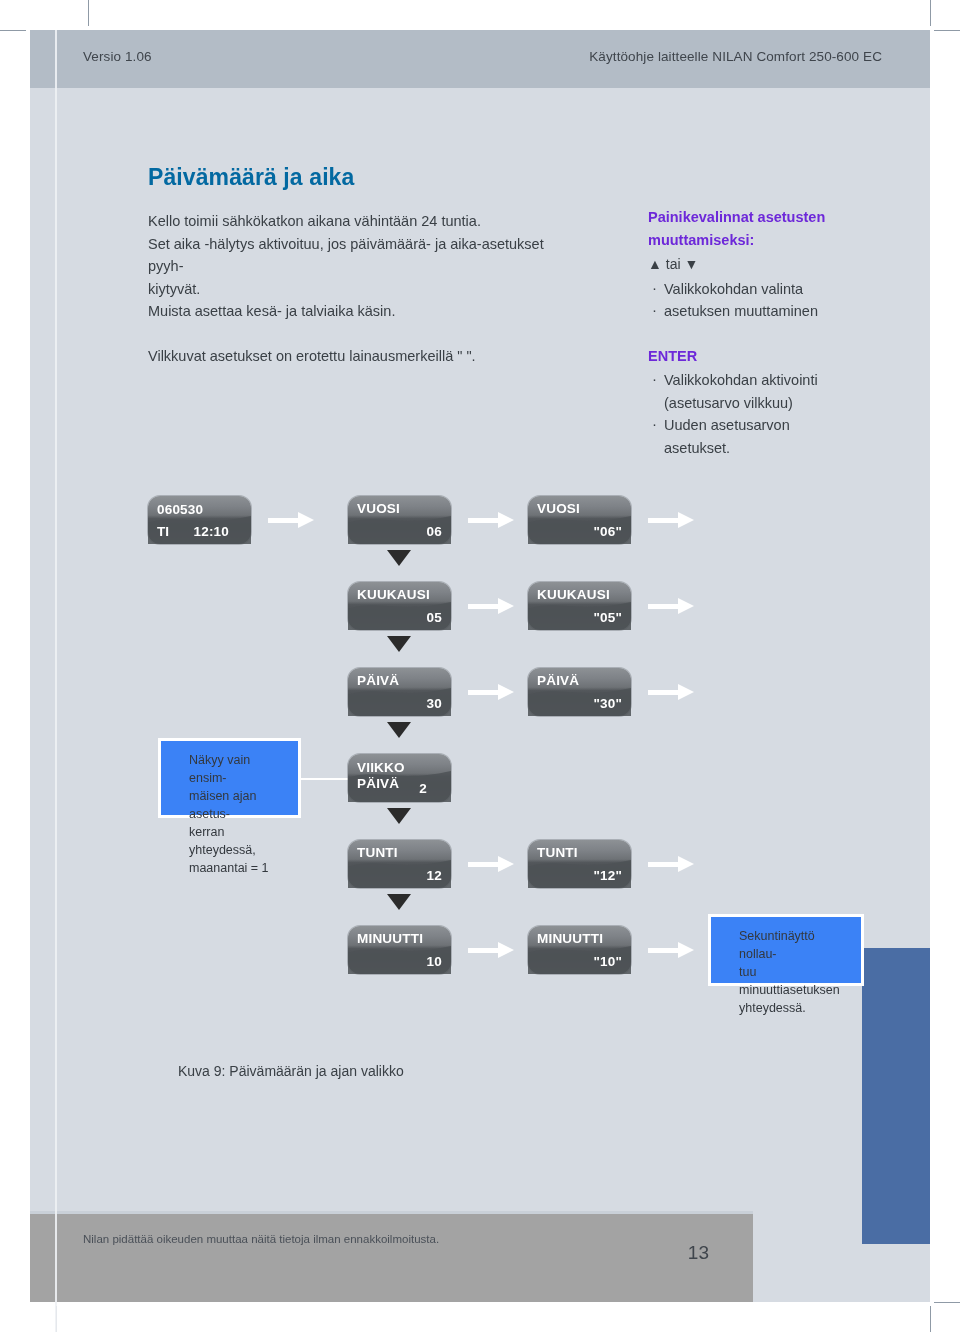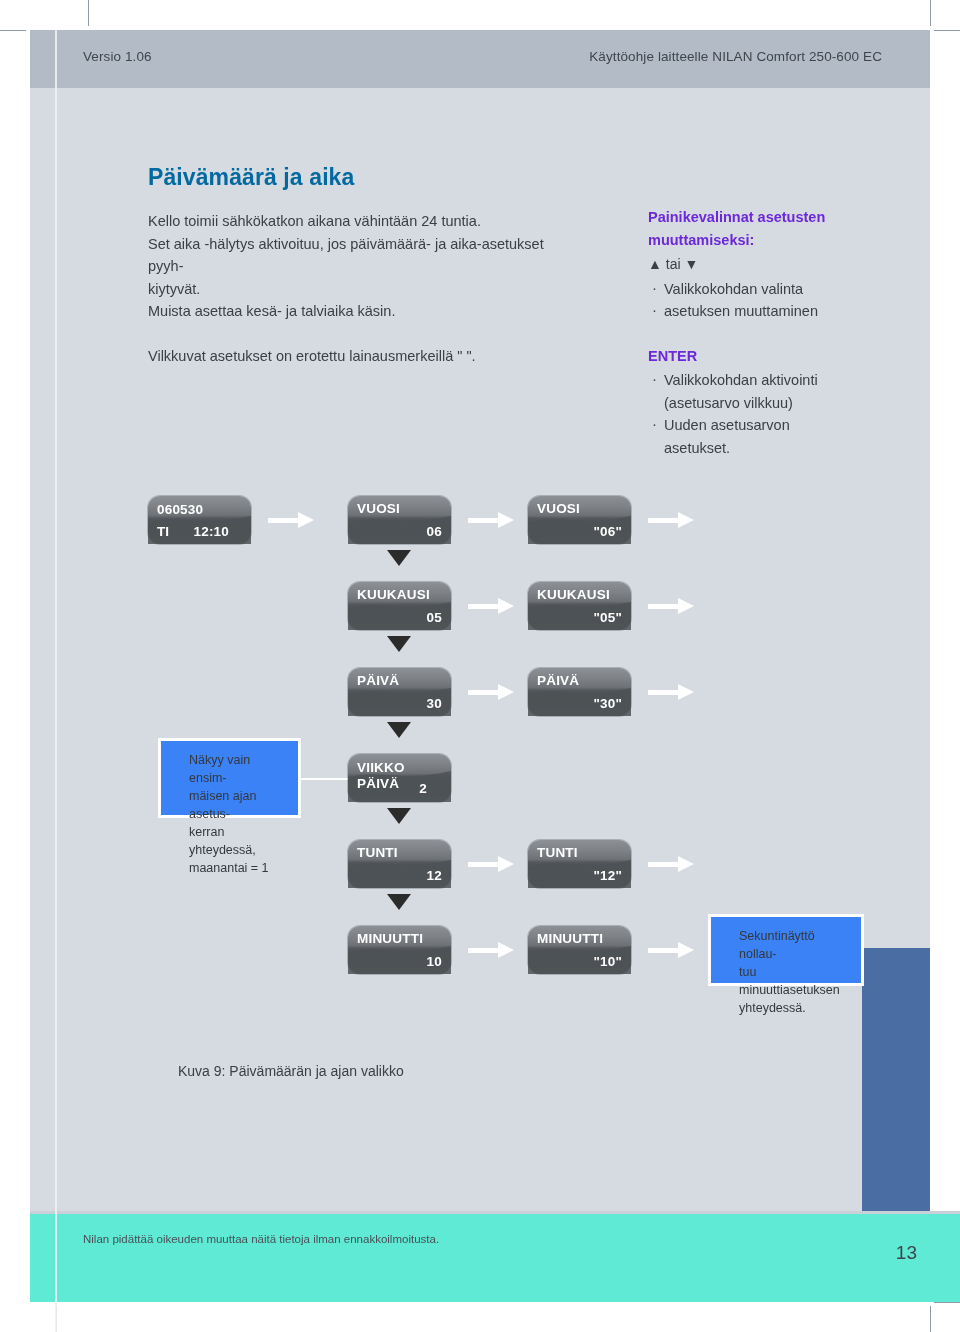--- a/index.html
+++ b/index.html
@@ -64,22 +64,22 @@
     right: 48px; top: 19px;
     font-size: 13.5px;
     letter-spacing: .1px;
     color: #3f454c;
   }
 
   
   #footer-band {
     position: absolute;
     left: 0; bottom: 0;
-    width: 931px; height: 88px;
-    background: #5eead4;
+    width: 723px; height: 88px;
+    background: #a3a3a3;
     border-top: 3px solid #c9d0d8;
   }
   #footer-band .ftr-left {
     position: absolute;
     left: 53px; top: 19px;
     font-size: 11.5px;
     color: #4a5058;
   }
   #footer-band .page-no {
     position: absolute;

